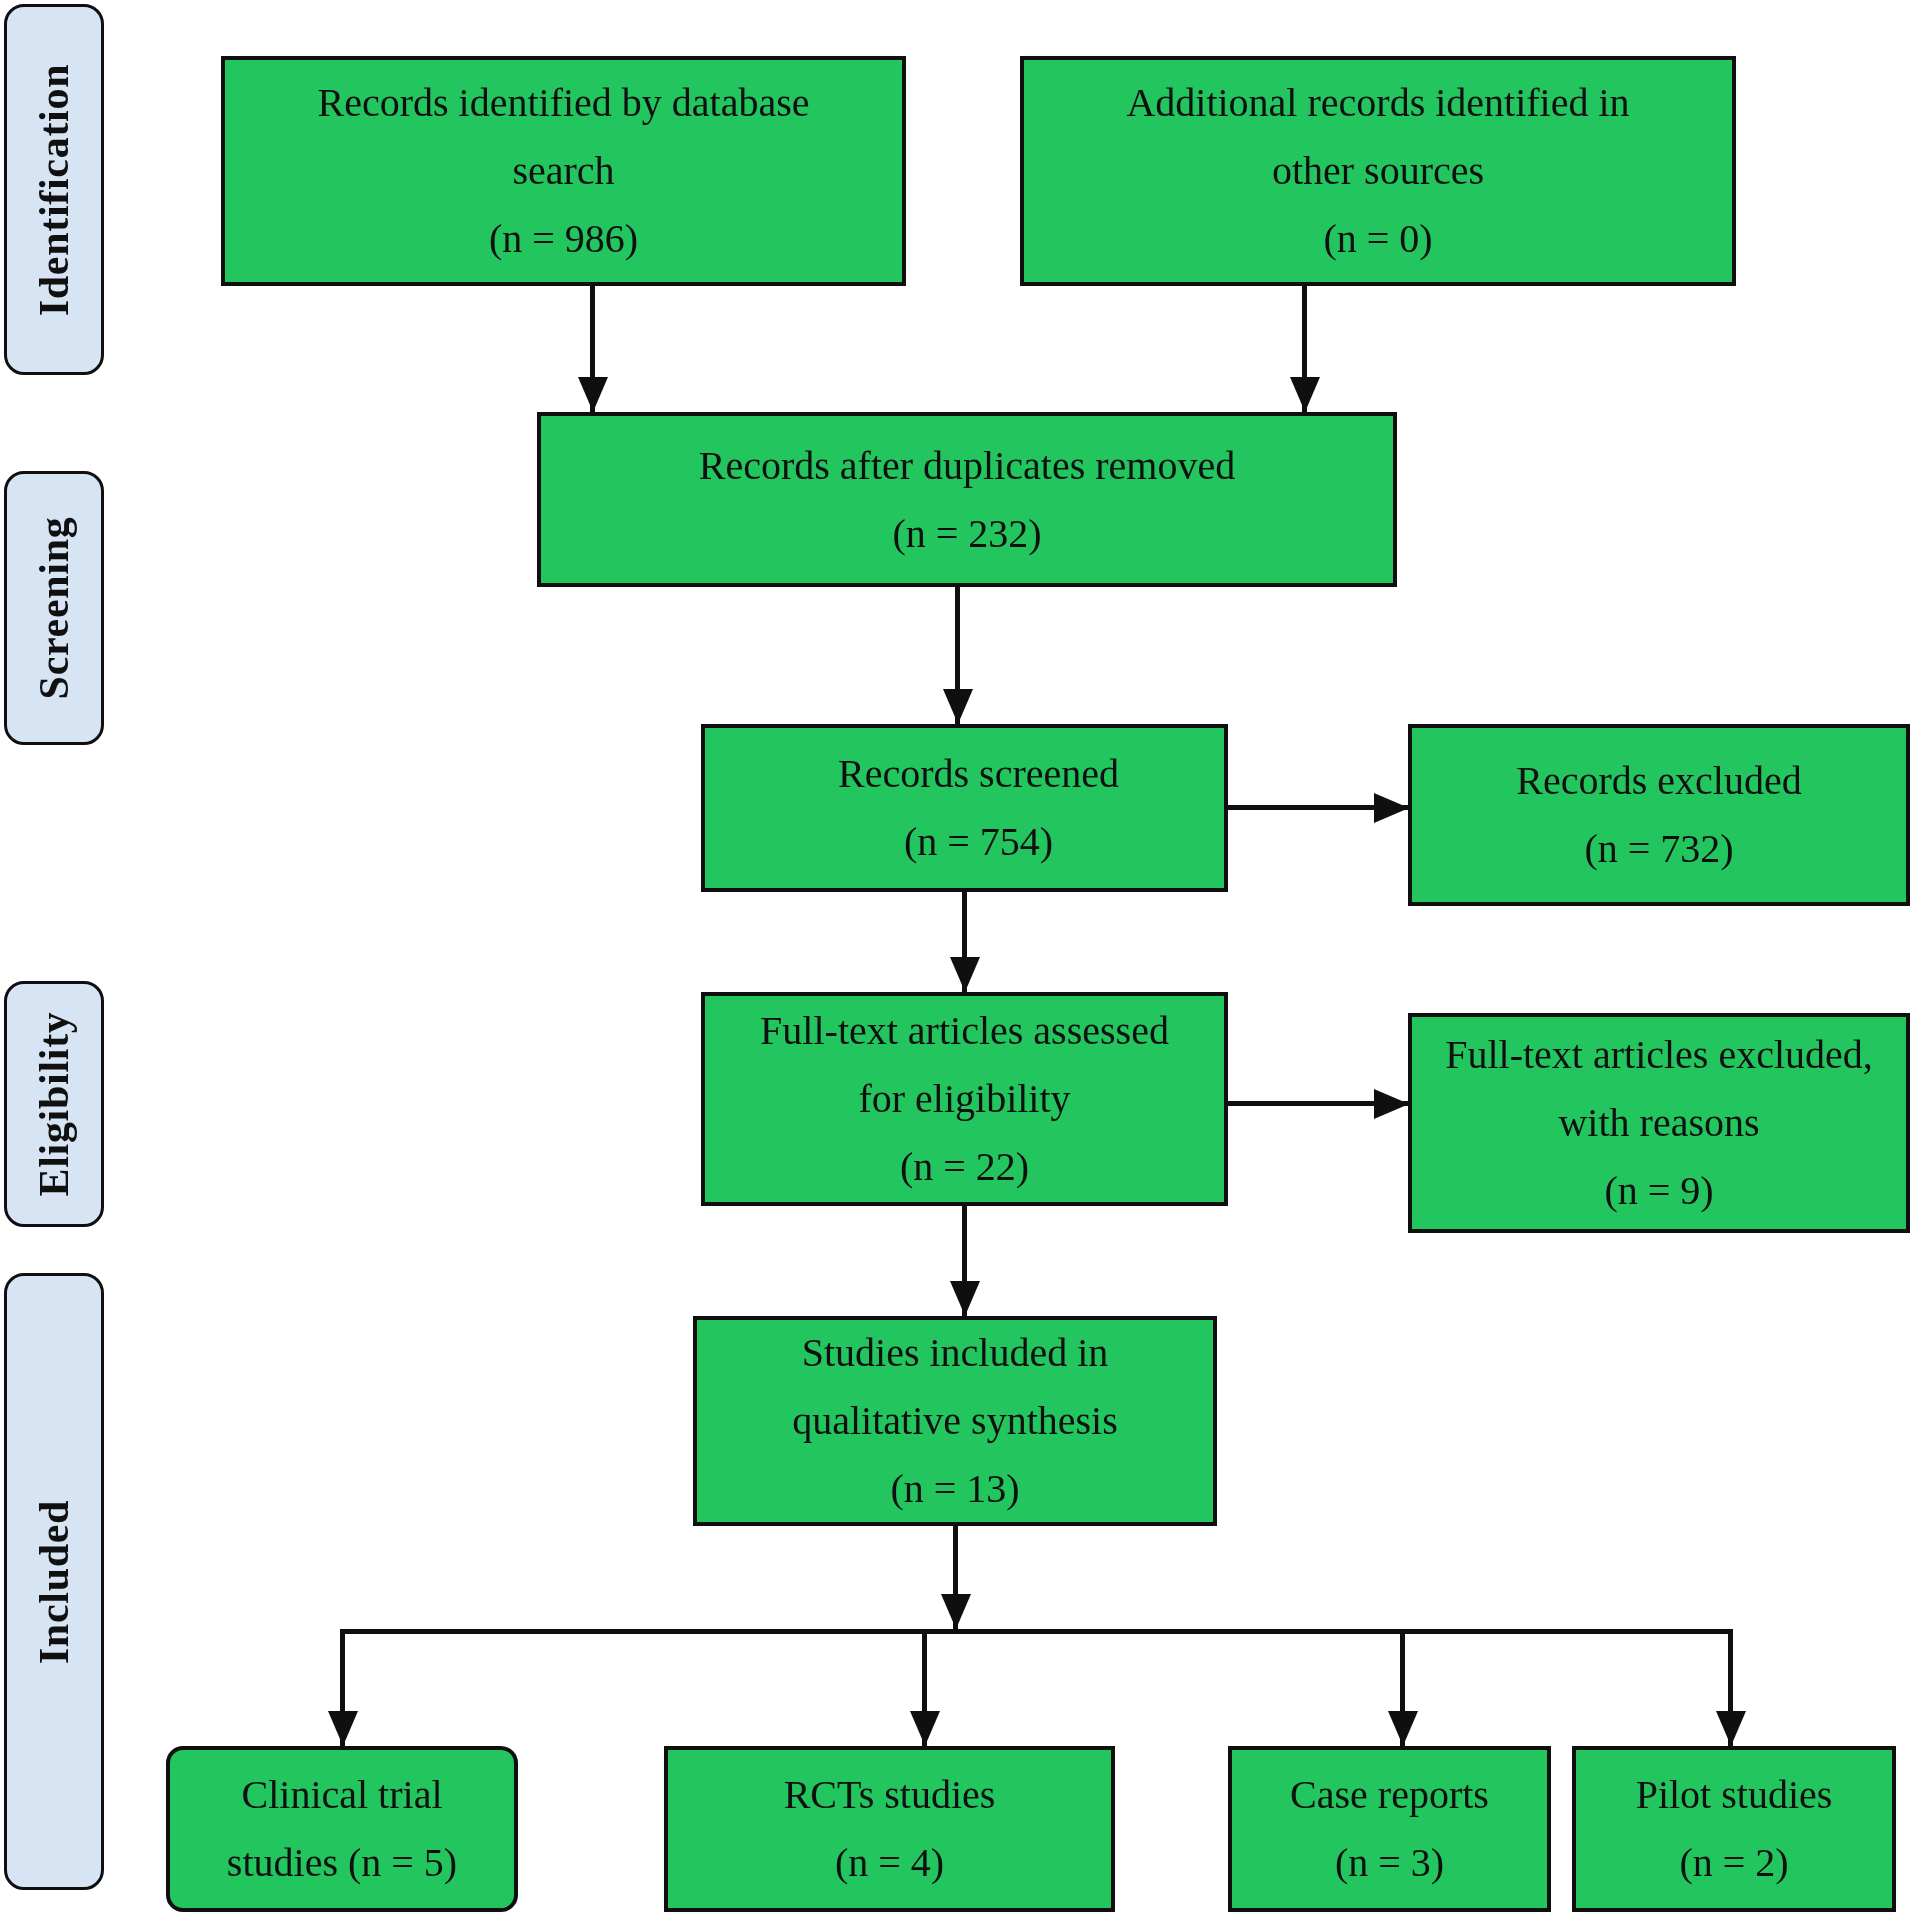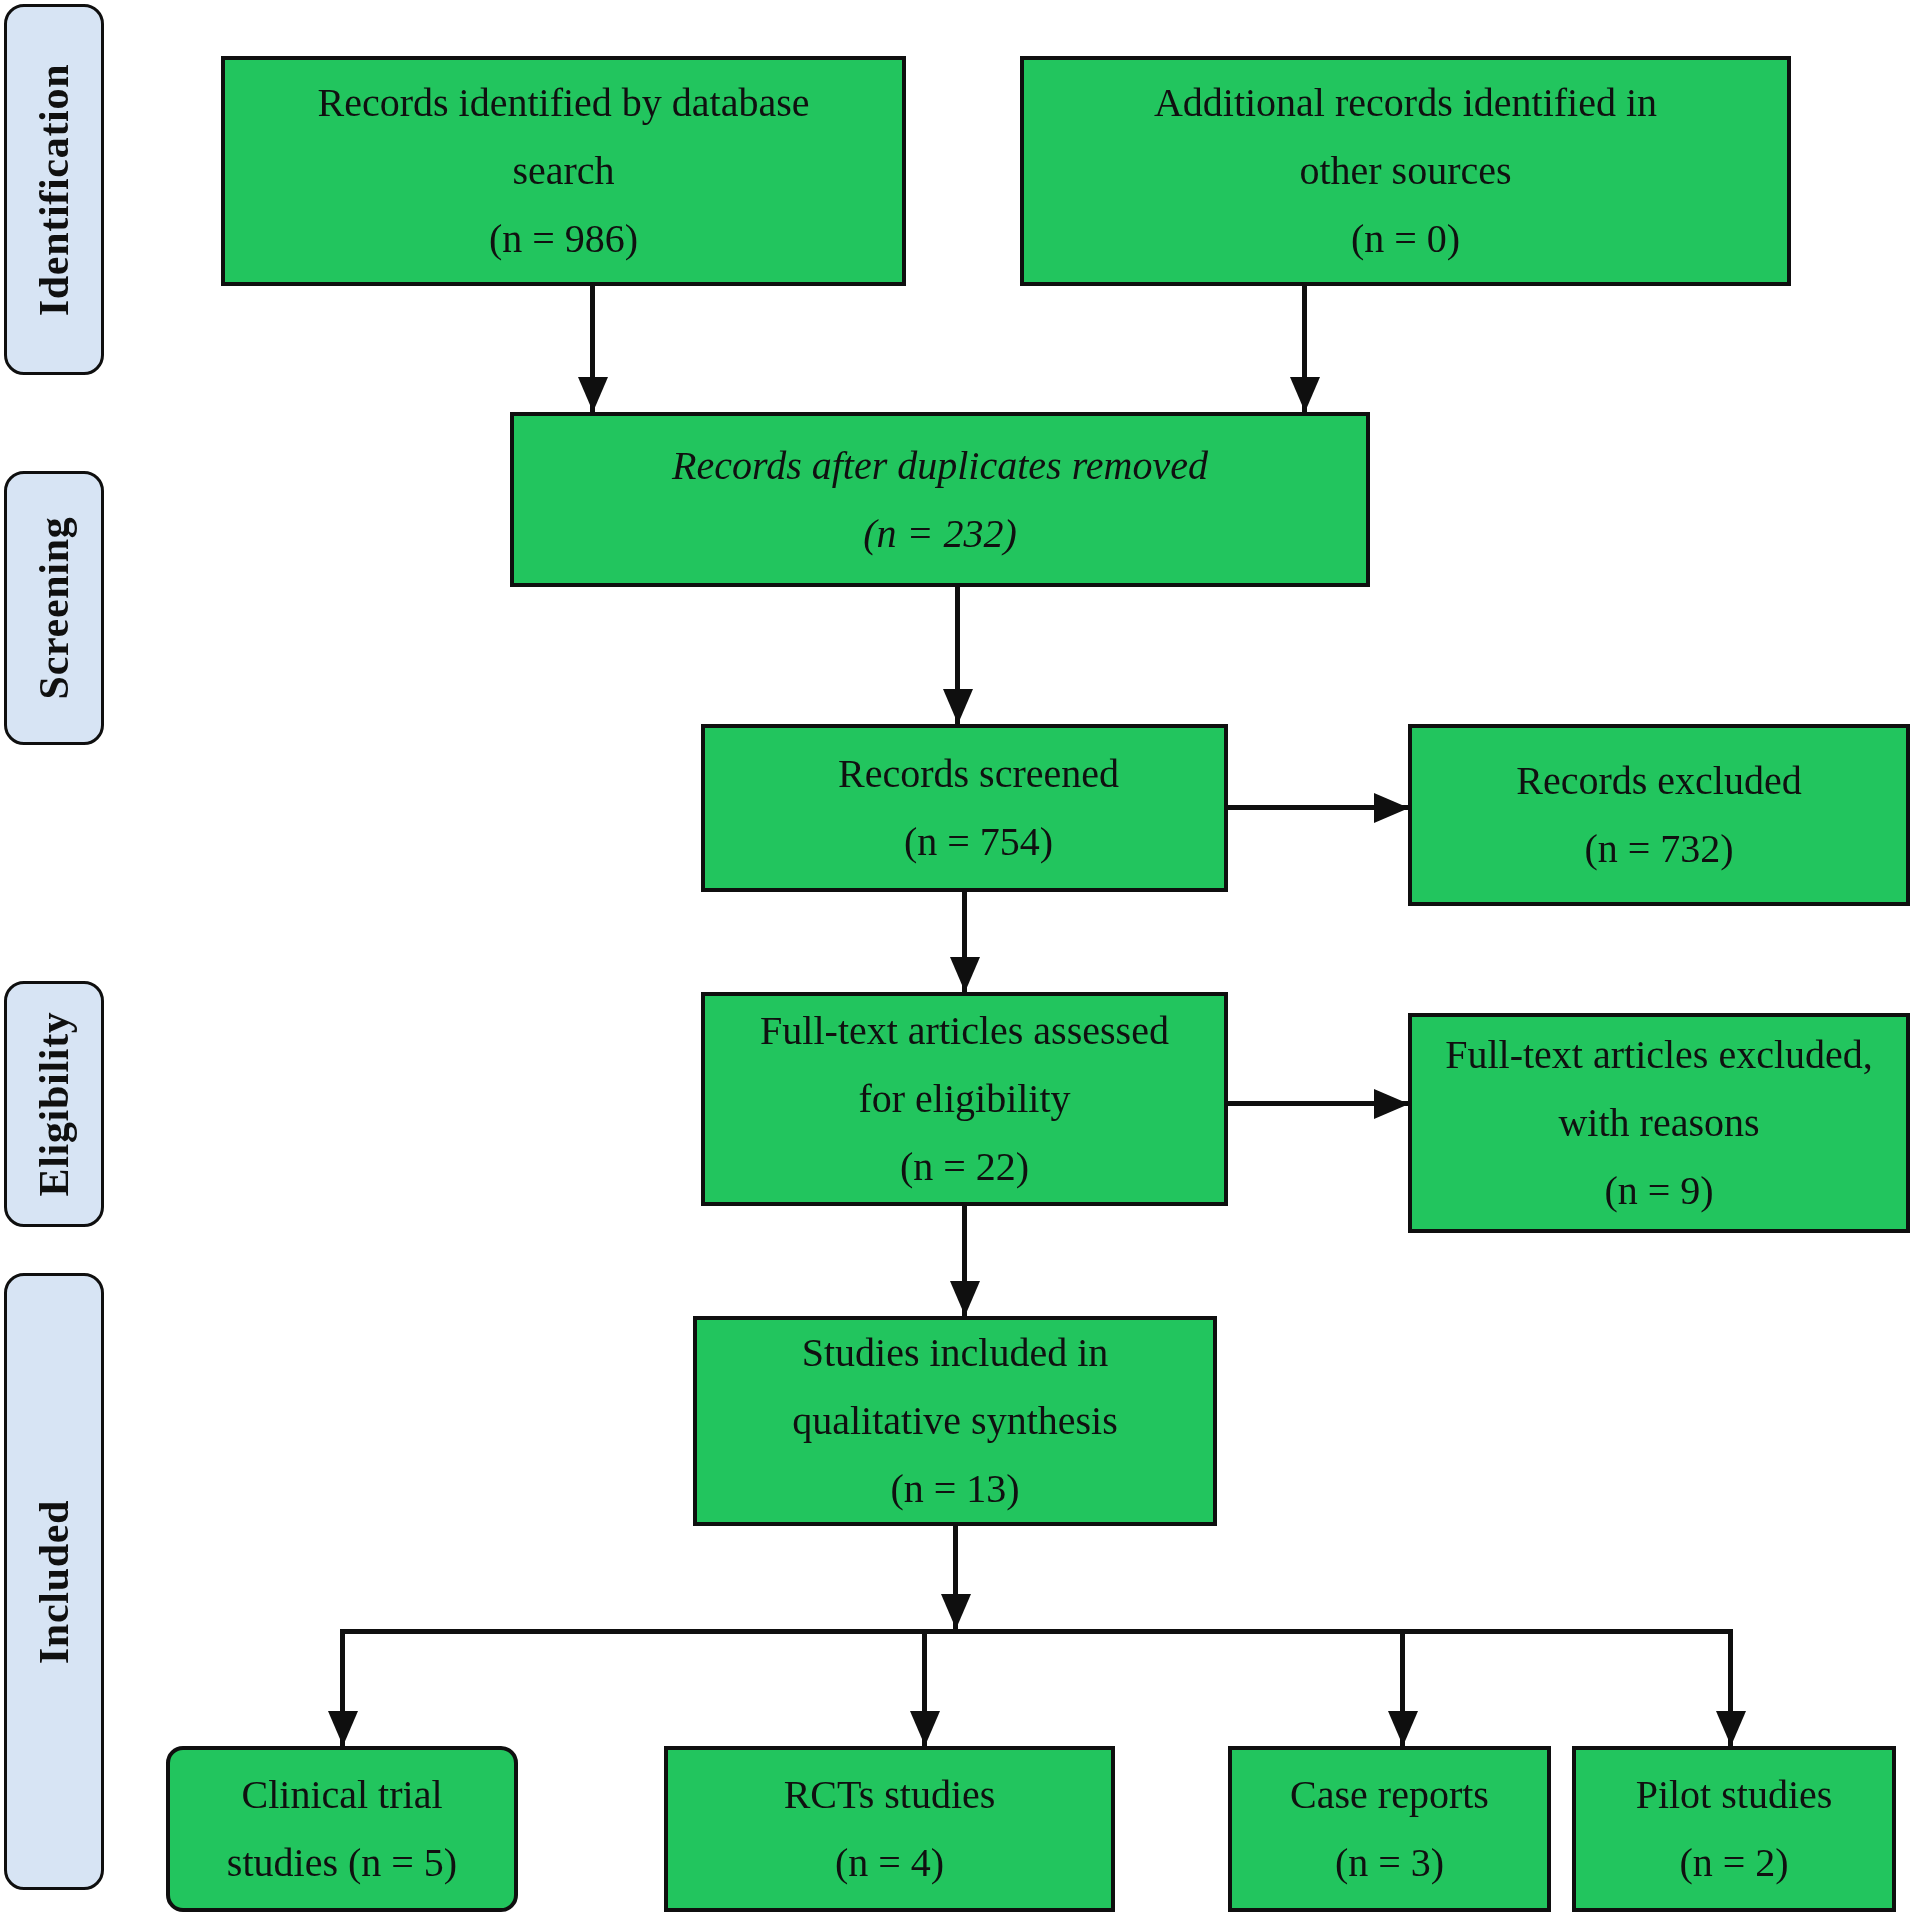--- a/index.html
+++ b/index.html
@@ -24,22 +24,22 @@
   #stage-included{top:1273px;height:617px;}
 
   
   .node{
     position:absolute;box-sizing:border-box;background:#22c55e;
     border:4.3px solid #0f0f0f;
     display:flex;align-items:center;justify-content:center;text-align:center;
   }
   .node-text{white-space:pre-line;font-size:40px;line-height:1.7;}
   #box-records-identified{left:221px;top:56px;width:685px;height:230px;}
-  #box-additional-records{left:1020px;top:56px;width:771px;height:230px;}
-  #box-duplicates-removed{left:510px;top:412px;width:860px;height:175px;font-style:italic;}
+  #box-additional-records{left:1020px;top:56px;width:716px;height:230px;}
+  #box-duplicates-removed{left:537px;top:412px;width:860px;height:175px;}
   #box-records-screened{left:701px;top:724px;width:527px;height:168px;padding-left:28px;}
   #box-records-excluded{left:1408px;top:724px;width:502px;height:182px;}
   #box-fulltext-assessed{left:701px;top:992px;width:527px;height:214px;}
   #box-fulltext-excluded{left:1408px;top:1013px;width:502px;height:220px;}
   #box-studies-included{left:693px;top:1316px;width:524px;height:210px;}
   #box-clinical-trial{left:166px;top:1746px;width:352px;height:166px;border-radius:17px;}
   #box-rcts{left:664px;top:1746px;width:451px;height:166px;}
   #box-case-reports{left:1228px;top:1746px;width:323px;height:166px;}
   #box-pilot-studies{left:1572px;top:1746px;width:324px;height:166px;}
 

